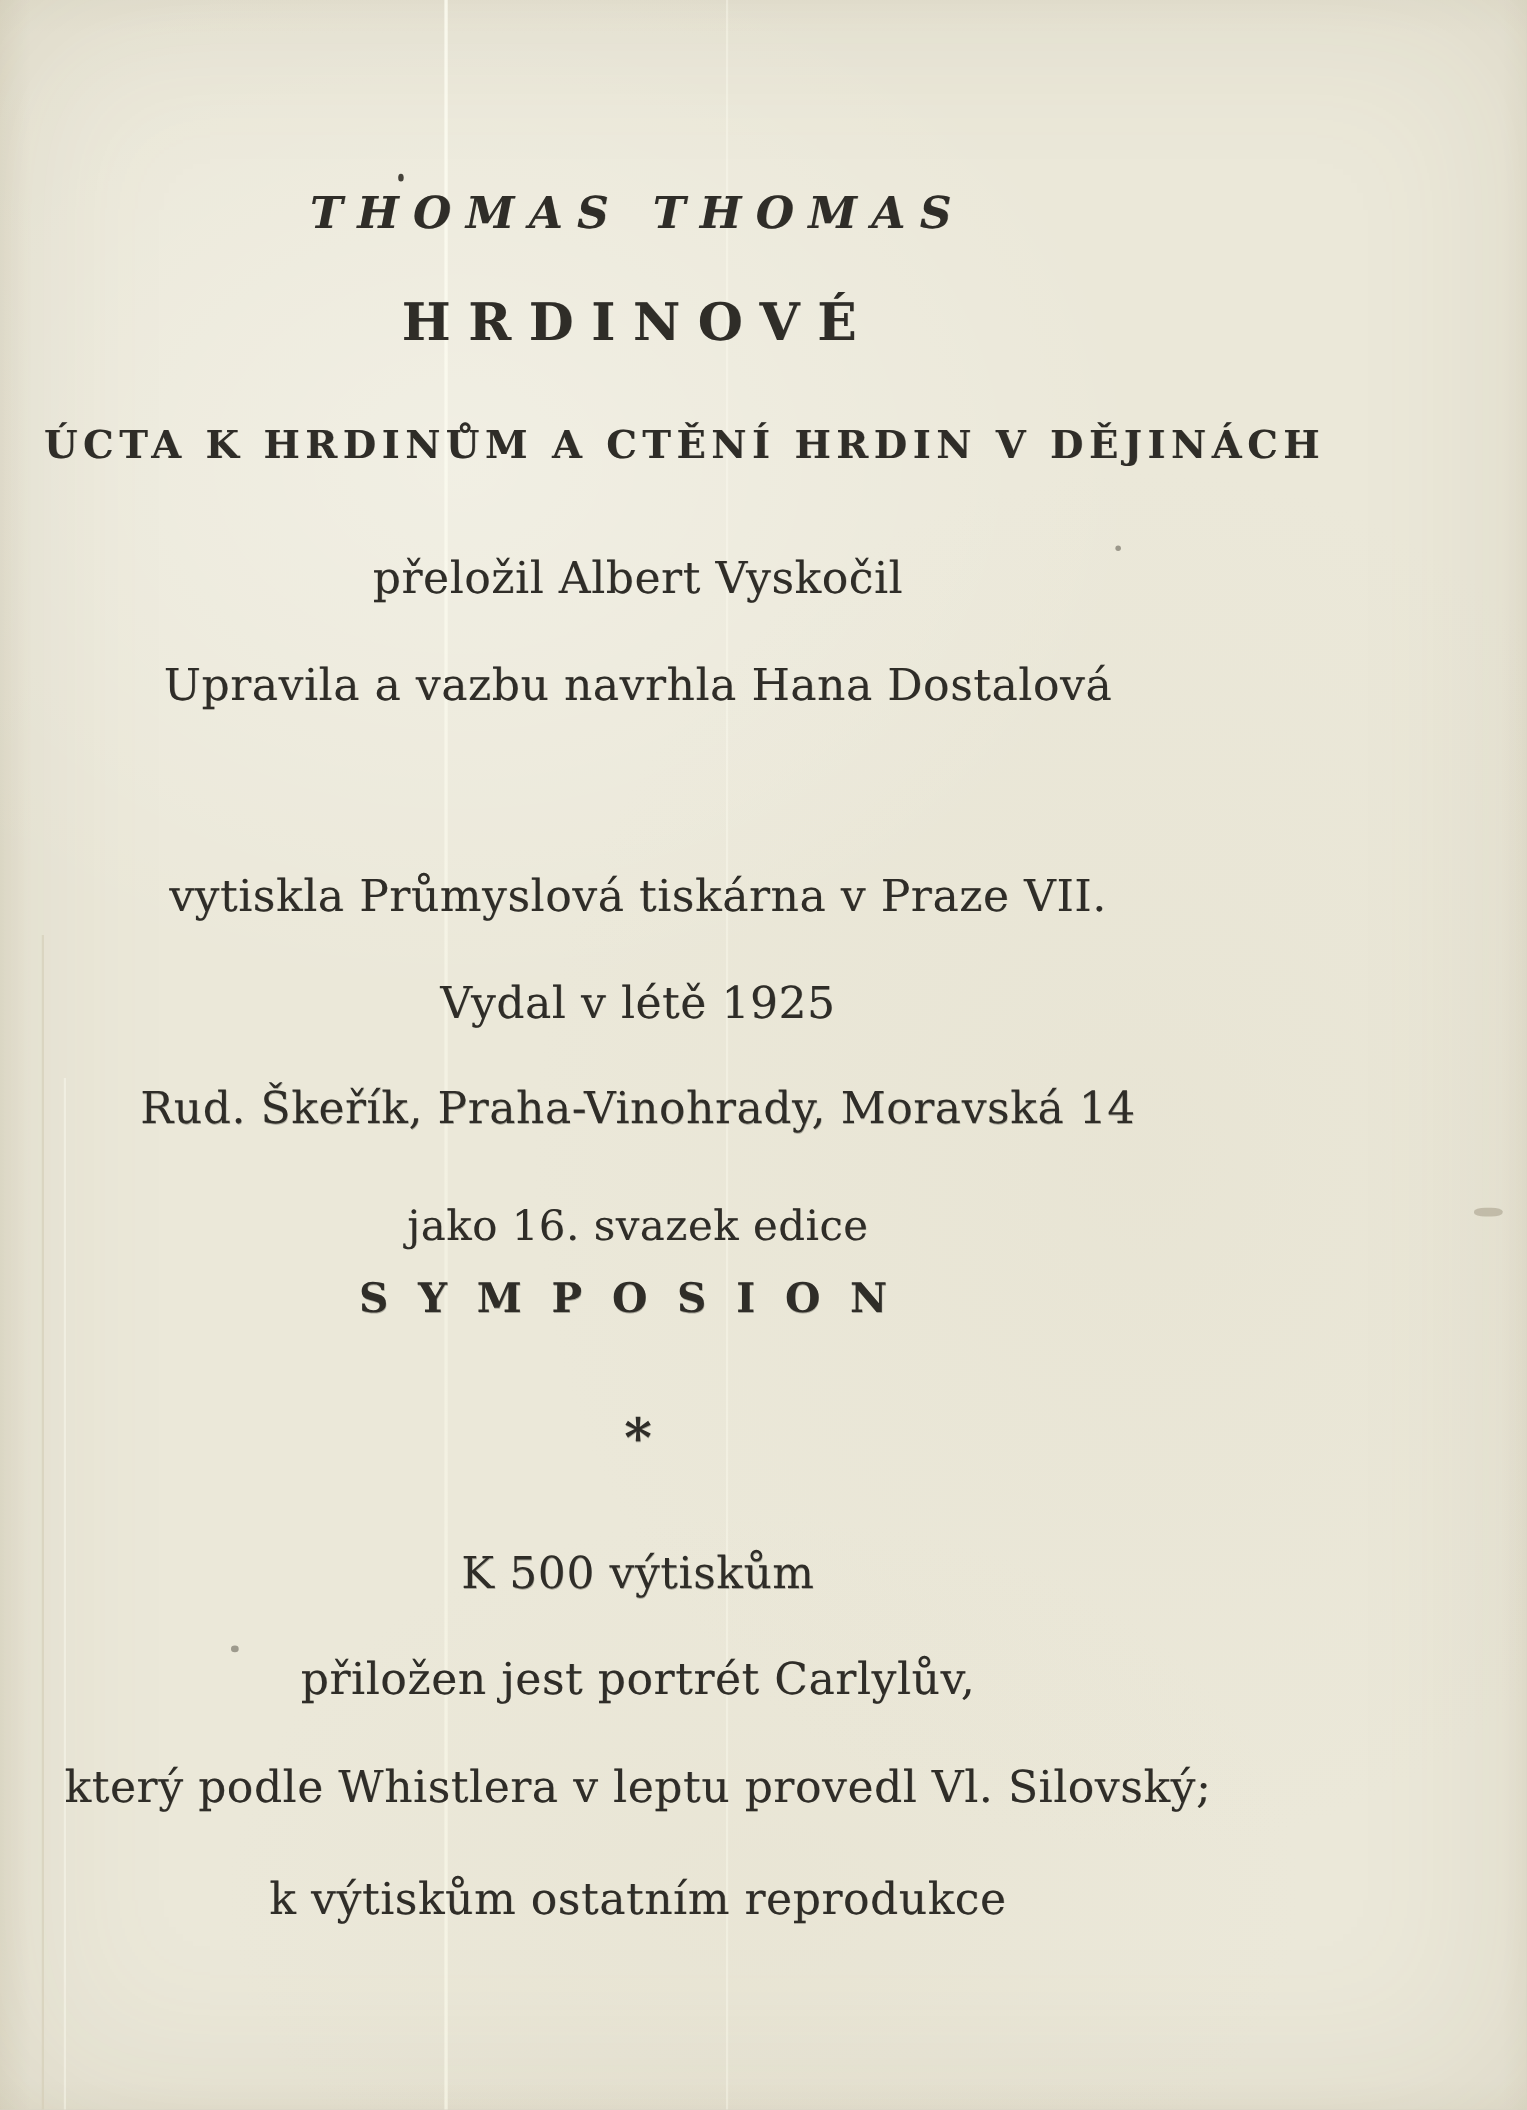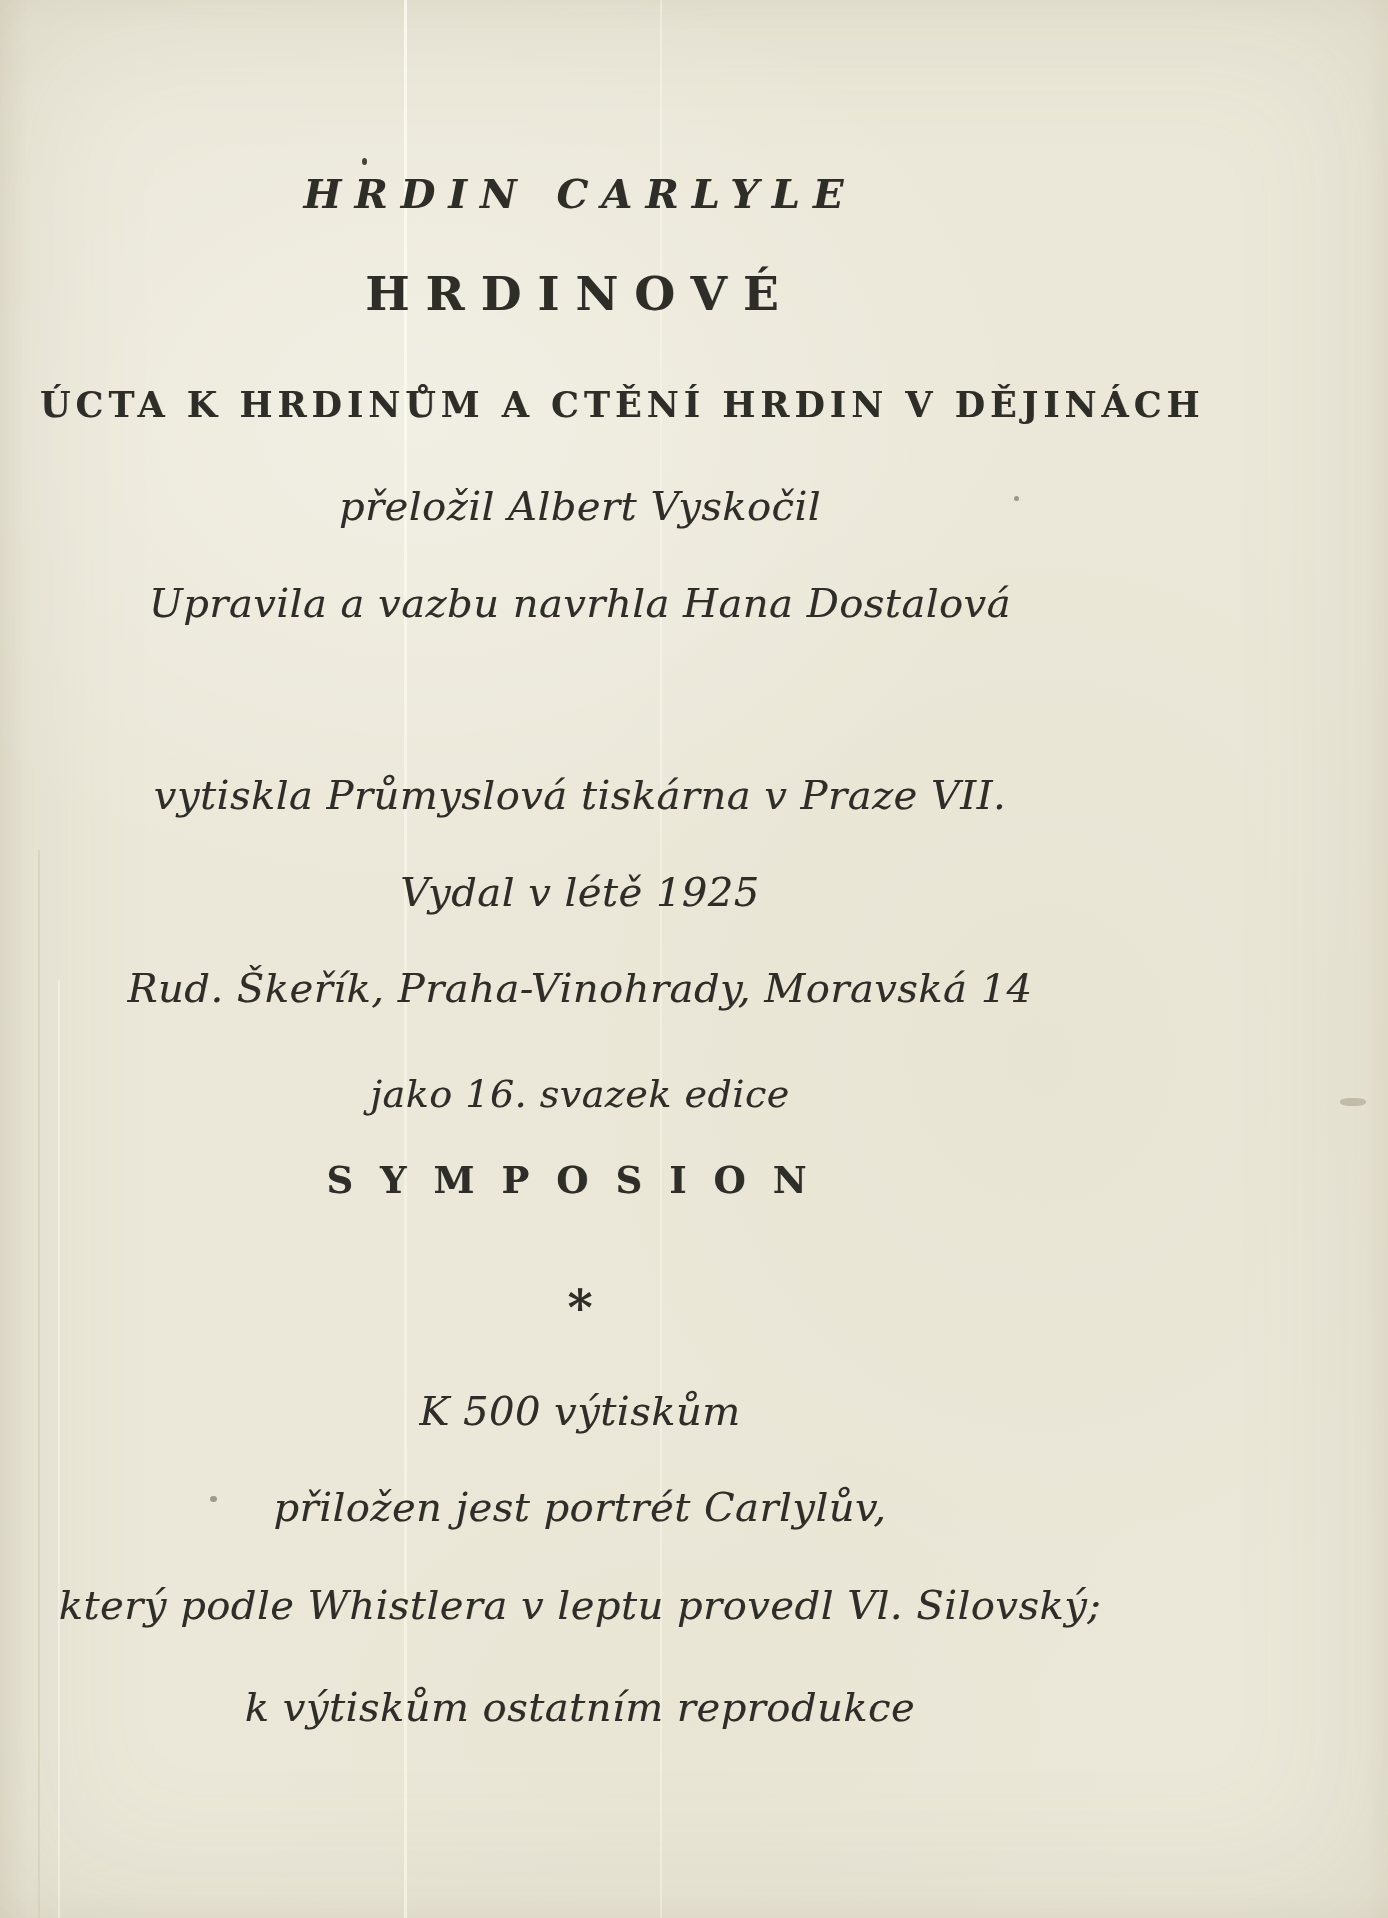--- a/index.html
+++ b/index.html
@@ -29,21 +29,21 @@
     position: absolute;
     left: 40px;
     width: 1080px;
     text-align: center;
     white-space: nowrap;
     text-shadow: 0.4px 0.4px 0.6px rgba(47,45,40,0.35);
   }
   .caps-italic   { top: 170px;  font-style: italic; font-size: 40px; letter-spacing: 13px; font-weight: 600; }
   .book-title    { top: 266px;  font-size: 47px; letter-spacing: 16px; font-weight: 700; }
   .book-subtitle { top: 384px;  font-size: 35px; letter-spacing: 5px;  font-weight: 700; }
-  .it            { font-style: italic; font-size: 40px; font-weight: 500; letter-spacing: 0.5px; }
+  .it            { font-size: 40px; font-weight: 500; letter-spacing: 0.5px; margin-top: 20px; }
   .translator    { top: 483px; }
   .designer      { top: 580px; text-align: center; }
   .typeface      { top: 676px; }
   .printer       { top: 772px; }
   .pubdate       { top: 869px; }
   .publisher     { top: 965px; }
   .edition       { top: 1072px; font-size: 38px; }
   .series-title  { top: 1158px; font-size: 37px; letter-spacing: 27px; font-weight: 700; }
   .divider       { top: 1280px; font-size: 48px; font-weight: 700; letter-spacing: 0; }
   .lim1          { top: 1388px; }
@@ -78,21 +78,21 @@
 </head>
 <body>
 
 <div class="page">
 
   <div class="crease crease-1"></div>
   <div class="crease crease-2"></div>
   <div class="crease crease-3"></div>
   <div class="crease crease-4"></div>
 
-  <div class="line caps-italic">HRDIN CARLYLE</div>
+  <div class="line caps-italic">THOMAS THOMAS</div>
 
   <div class="line book-subtitle">ÚCTA K HRDINŮM A CTĚNÍ HRDIN V DĚJINÁCH</div>
 
   <div class="line book-title">HRDINOVÉ</div>
 
   <div class="line it translator">přeložil Albert Vyskočil</div>
 
   <div class="line it designer">Upravila a vazbu navrhla Hana Dostalová</div>
 
 

